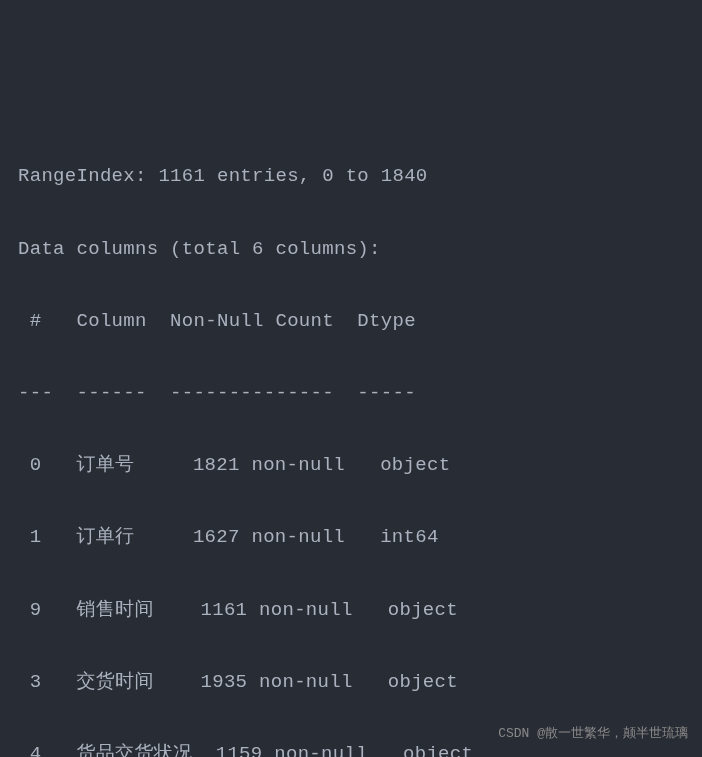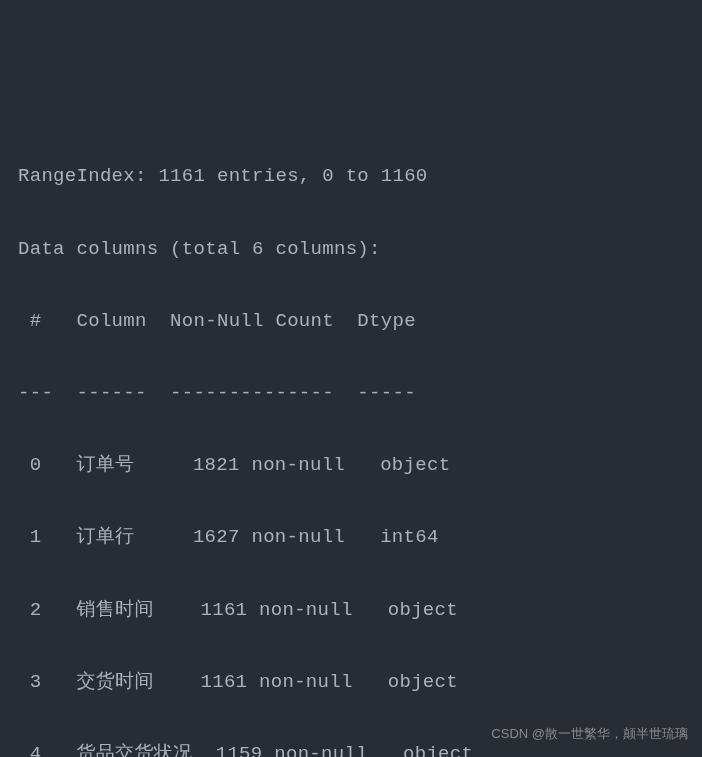--- a/index.html
+++ b/index.html
@@ -19,39 +19,39 @@
       white-space: pre;
       position: relative;
       letter-spacing: 0.3px;
     }
     .watermark {
       position: absolute;
       bottom: 10px;
       right: 14px;
       font-size: 13px;
       color: #8a8a8a;
-      font-family: Liberation Sans, sans-serif;
+      font-family: Liberation Mono, monospace;
       letter-spacing: 0;
       white-space: normal;
       margin-left: 10px;
     }
   </style>
 </head>
 <body>
 
 
 
-<div>RangeIndex: 1161 entries, 0 to 1160</div>
+<div>RangeIndex: 1161 entries, 0 to 1840</div>
 <div>Data columns (total 6 columns):</div>
 <div> #   Column  Non-Null Count  Dtype  </div>
 <div>---  ------  --------------  -----  </div>
 <div> 0   订单号     1821 non-null   object </div>
 <div> 1   订单行     1627 non-null   int64  </div>
-<div> 2   销售时间    1161 non-null   object </div>
-<div> 3   交货时间    1161 non-null   object </div>
+<div> 9   销售时间    1161 non-null   object </div>
+<div> 3   交货时间    1935 non-null   object </div>
 <div> 4   货品交货状况  1159 non-null   object </div>
 
 
 
 
 
 
 
 
 

